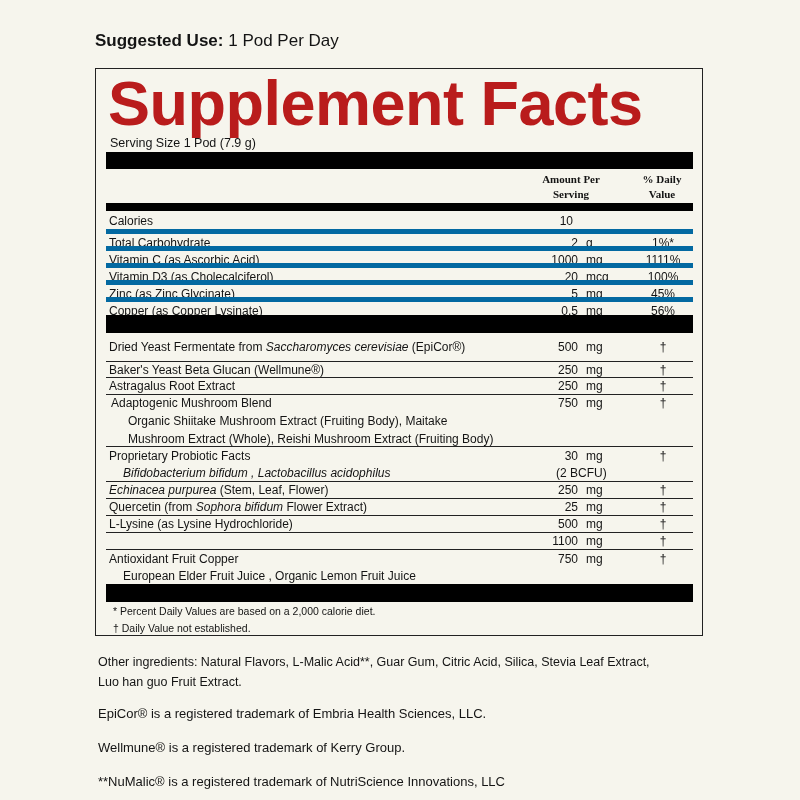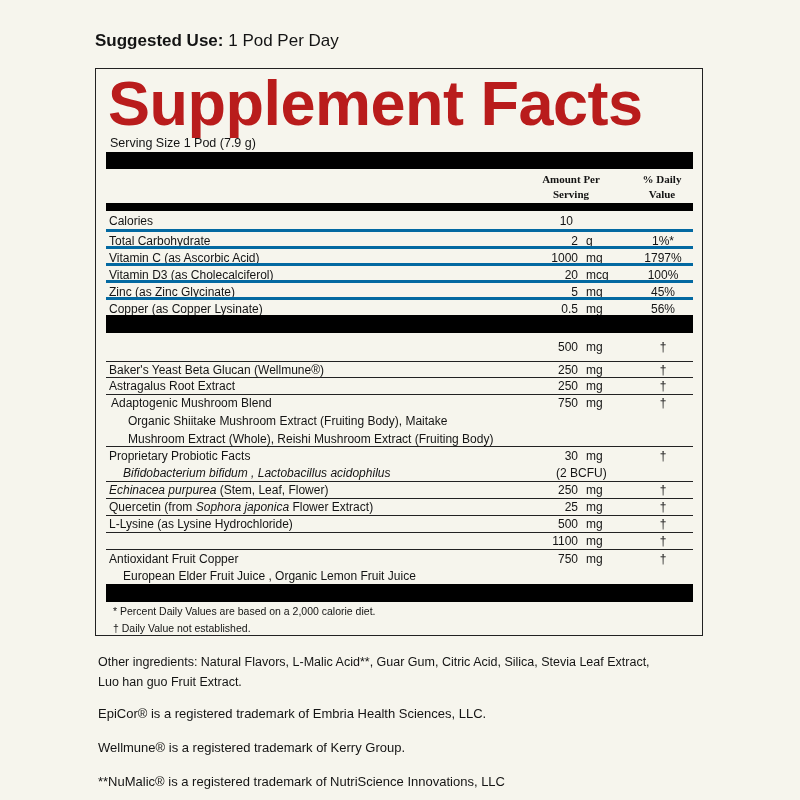--- a/index.html
+++ b/index.html
@@ -14,21 +14,21 @@
   .title { left:108px; top:70px; font-size:63px; font-weight:bold; letter-spacing:-0.5px; line-height:66px; white-space:nowrap; color:#b91c1c; }
   .serving { left:110px; top:136px; font-size:12.5px; white-space:nowrap; }
   .bar { left:106px; width:587px; background:#000; }
   .hdr { font-size:11px; font-weight:bold; text-align:center; line-height:15px;font-family:Liberation Serif, serif; }
   .row { left:106px; width:587px; font-size:12px; box-sizing:border-box; }
   .row .name { position:absolute; left:3px; white-space:nowrap; }
   .row .num { position:absolute; right:115px; text-align:right; white-space:nowrap; }
   .row .unit { position:absolute; left:480px; white-space:nowrap; }
   .row .dv { position:absolute; left:527px; width:60px; text-align:center; white-space:nowrap; }
   .row .sub { position:absolute; left:22px; white-space:nowrap; }
-  .line { border-top:3px solid #0369a1; }
+  .line { border-top:5px solid #0369a1; }
   .line2 { border-top:1.5px solid #222; }
   i { font-style:italic; }
   .foot { left:113px; font-size:10.5px; white-space:nowrap; }
   .other { left:98px; font-size:12.5px; line-height:20px; width:560px; }
   .tm { left:98px; font-size:13px; white-space:nowrap; }
 </style>
 </head>
 <body>
 
 <div class="abs suggested"><b>Suggested Use:</b> <span>1 Pod Per Day</span></div>
@@ -57,21 +57,21 @@
 <div class="abs row line" style="top:229px;height:17px;">
   <span class="name" style="top:2px">Total Carbohydrate</span>
   <span class="num" style="top:2px">2</span>
   <span class="unit" style="top:2px">g</span>
   <span class="dv" style="top:2px">1%*</span>
 </div>
 <div class="abs row line" style="top:246px;height:17px;">
   <span class="name" style="top:2px">Vitamin C (as Ascorbic Acid)</span>
   <span class="num" style="top:2px">1000</span>
   <span class="unit" style="top:2px">mg</span>
-  <span class="dv" style="top:2px">1797%</span>
+  <span class="dv" style="top:2px">1111%</span>
 </div>
 <div class="abs row line" style="top:263px;height:17px;">
   <span class="name" style="top:2px">Vitamin D3 (as Cholecalciferol)</span>
   <span class="num" style="top:2px">20</span>
   <span class="unit" style="top:2px">mcg</span>
   <span class="dv" style="top:2px">100%</span>
 </div>
 <div class="abs row line" style="top:280px;height:17px;">
   <span class="name" style="top:2px">Zinc (as Zinc Glycinate)</span>
   <span class="num" style="top:2px">5</span>
@@ -81,20 +81,21 @@
 <div class="abs row line" style="top:297px;height:17px;">
   <span class="name" style="top:2px">Copper (as Copper Lysinate)</span>
   <span class="num" style="top:2px">0.5</span>
   <span class="unit" style="top:2px">mg</span>
   <span class="dv" style="top:2px">56%</span>
 </div>
 
 <div class="abs bar" style="top:315px;height:18px;"></div>
 
 <div class="abs row" style="top:336px;height:25px;">
+  <span class="name" style="top:4px"><span>Dried Yeast Fermentate from </span><i>Saccharomyces cerevisiae</i><span> (EpiCor®)</span></span>
   <span class="num" style="top:4px">500</span>
   <span class="unit" style="top:4px">mg</span>
   <span class="dv" style="top:4px">†</span>
 </div>
 <div class="abs row line2" style="top:361px;height:17px;">
   <span class="name" style="top:1px">Baker's Yeast Beta Glucan (Wellmune®)</span>
   <span class="num" style="top:1px">250</span>
   <span class="unit" style="top:1px">mg</span>
   <span class="dv" style="top:1px">†</span>
 </div>
@@ -120,21 +121,21 @@
   <i class="sub" style="top:19px;left:17px">Bifidobacterium bifidum , Lactobacillus acidophilus</i>
   <span class="abs" style="top:19px;left:450px;white-space:nowrap">(2 BCFU)</span>
 </div>
 <div class="abs row line2" style="top:481px;height:17px;">
   <span class="name" style="top:1px"><i>Echinacea purpurea</i><span>  (Stem, Leaf, Flower)</span></span>
   <span class="num" style="top:1px">250</span>
   <span class="unit" style="top:1px">mg</span>
   <span class="dv" style="top:1px">†</span>
 </div>
 <div class="abs row line2" style="top:498px;height:17px;">
-  <span class="name" style="top:1px"><span>Quercetin (from </span><i>Sophora japonica</i><span>  Flower Extract)</span></span>
+  <span class="name" style="top:1px"><span>Quercetin (from </span><i>Sophora bifidum</i><span>  Flower Extract)</span></span>
   <span class="num" style="top:1px">25</span>
   <span class="unit" style="top:1px">mg</span>
   <span class="dv" style="top:1px">†</span>
 </div>
 <div class="abs row line2" style="top:515px;height:17px;">
   <span class="name" style="top:1px">L-Lysine (as Lysine Hydrochloride)</span>
   <span class="num" style="top:1px">500</span>
   <span class="unit" style="top:1px">mg</span>
   <span class="dv" style="top:1px">†</span>
 </div>

